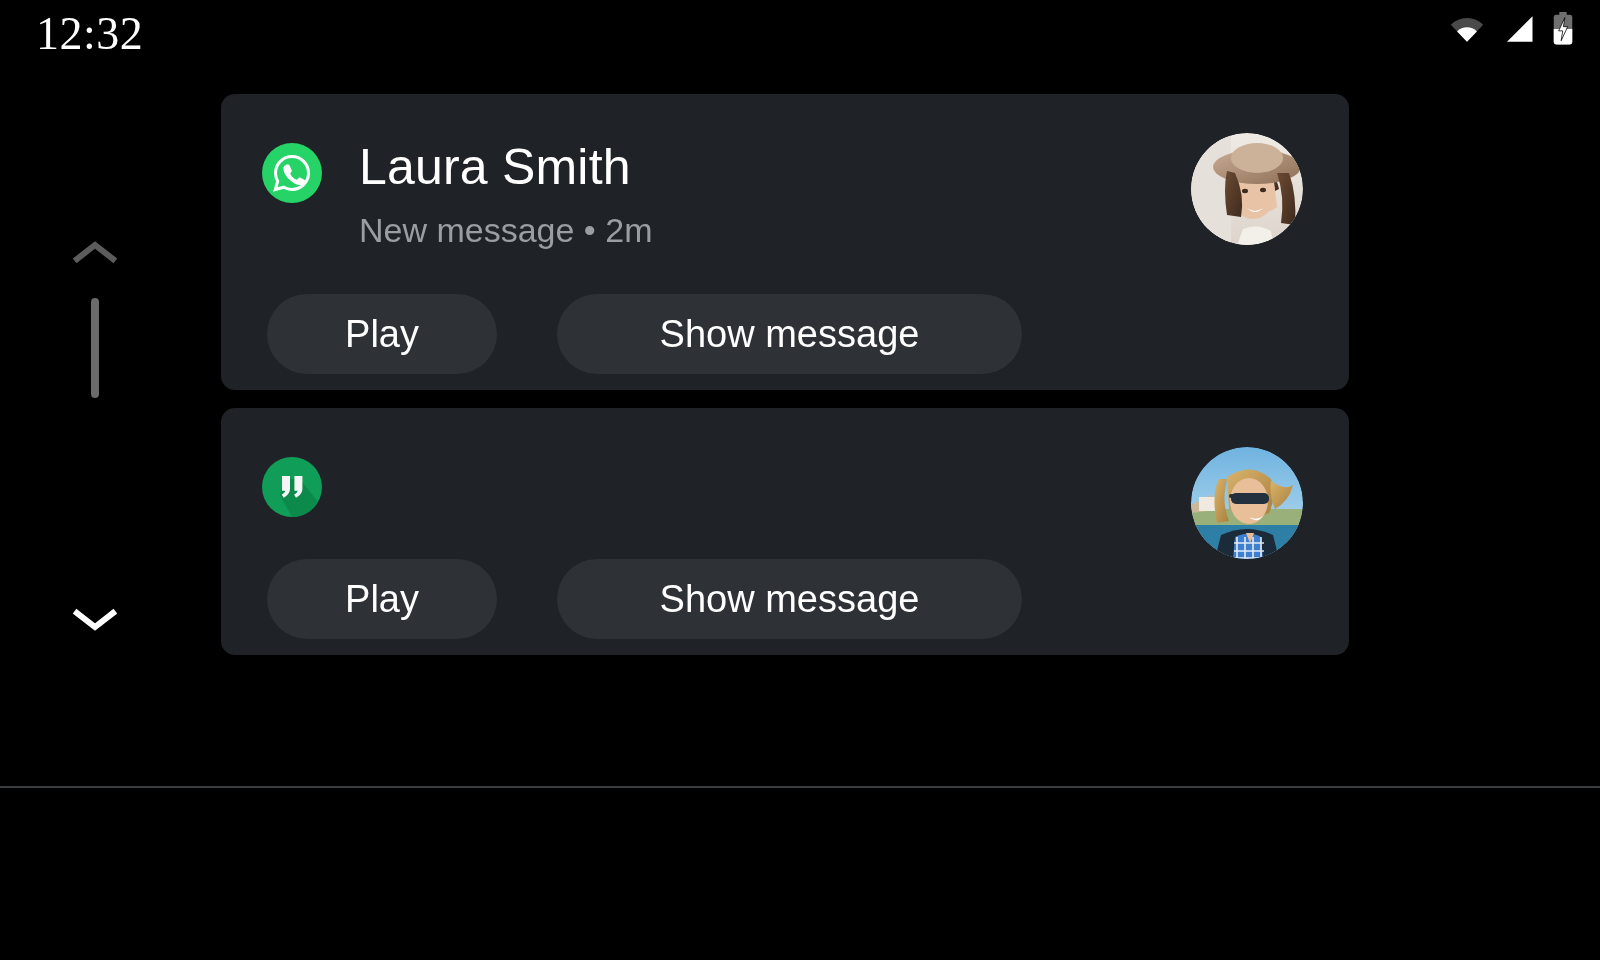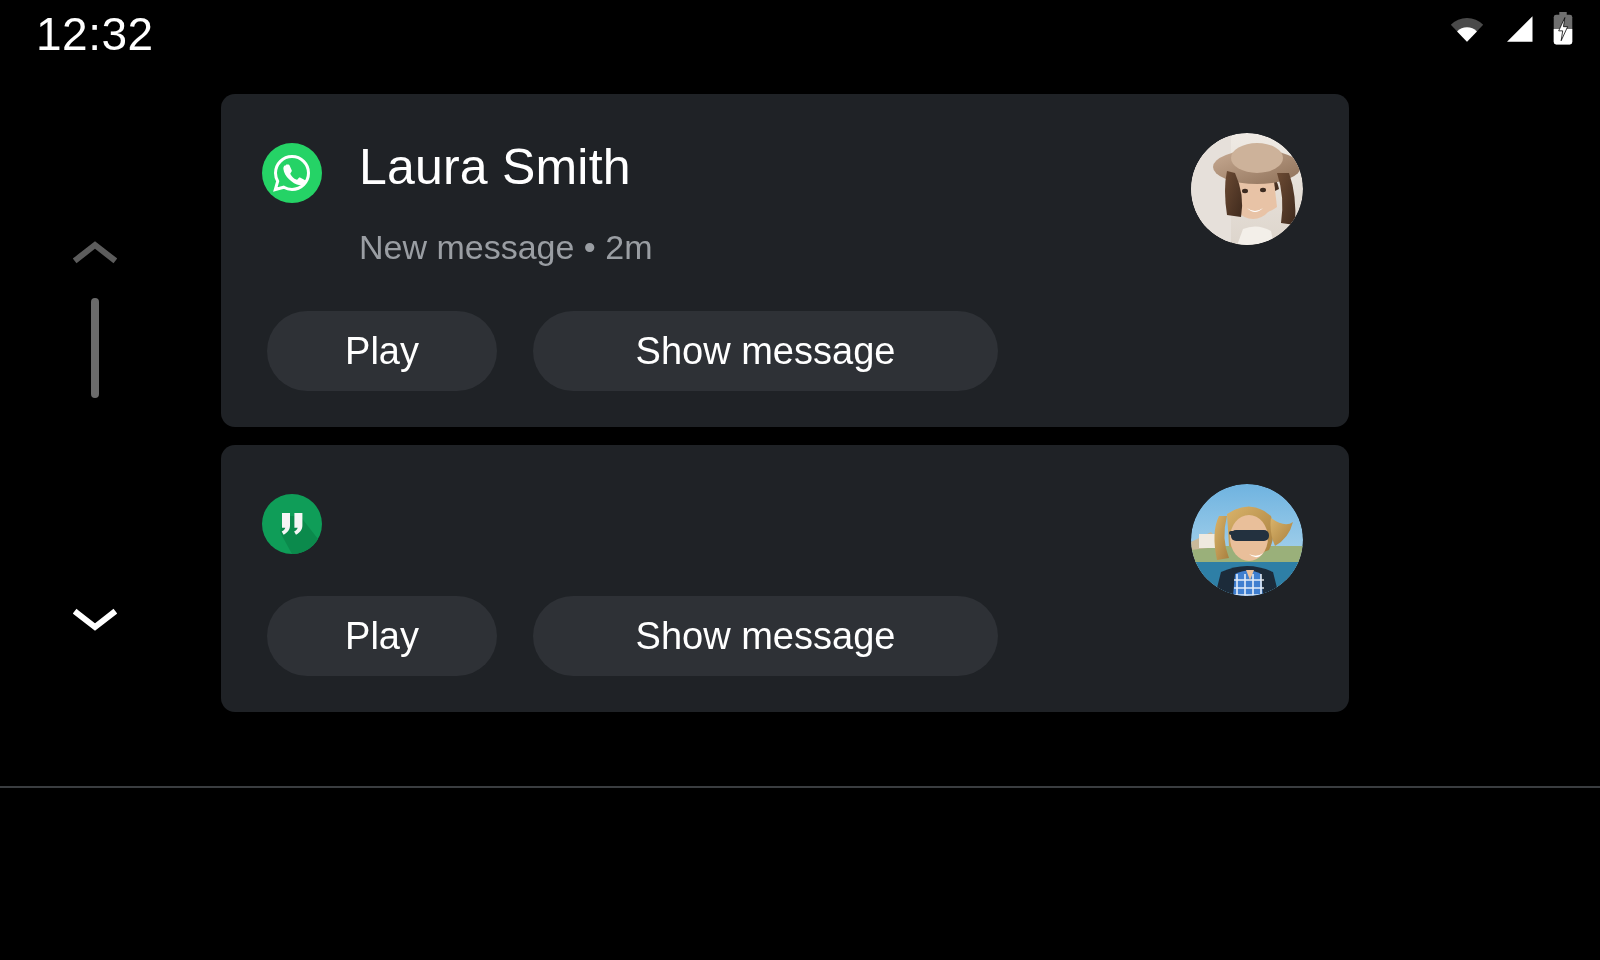--- a/index.html
+++ b/index.html
@@ -5,21 +5,21 @@
   * { margin:0; padding:0; box-sizing:border-box; }
   html, body {
     width:1600px; height:960px;
     background:#000;
     font-family:"Liberation Sans", sans-serif;
     overflow:hidden;
   }
   .screen { position:relative; width:1600px; height:960px; background:#000; }
 
   
-  .status-bar { position:absolute; left:0; top:0; width:1600px; height:74px; }
+  .status-bar { position:absolute; left:0; top:0; width:1600px; height:74px;font-family:Liberation Serif, serif; }
   .clock {
     position:absolute; left:36px; top:6px;
     font-size:46px; color:#ffffff; letter-spacing:0.5px;
     font-weight:400; line-height:56px;
   }
   .status-icons { position:absolute; right:26px; top:12px; display:flex; align-items:center; gap:16px; }
 
   
   .scroll-rail { position:absolute; left:52px; top:200px; width:86px; height:480px; }
   .chev { position:absolute; left:0; width:86px; height:56px; display:flex; align-items:center; justify-content:center; }
@@ -28,38 +28,38 @@
   .scroll-track {
     position:absolute; left:39px; top:98px;
     width:8px; height:100px; border-radius:4px;
     background:#6b6b6b;
   }
 
   
   .cards { position:absolute; left:221px; top:94px; width:1128px; }
   .card {
     position:relative; width:1128px; background:#1f2226;
-    border-radius:14px; margin-bottom:18px; padding:45px 0 36px 0;
+    border-radius:14px; margin-bottom:18px; padding:45px 0 16px 0;
   }
   .card-head { position:relative; display:flex; align-items:flex-start; padding-left:41px; }
   .app-icon { width:60px; height:60px; flex:0 0 60px; margin-top:4px; }
   .head-text { margin-left:37px; }
   .title {
     font-size:50px; line-height:56px; color:#ffffff; font-weight:400;
     letter-spacing:0.2px; white-space:nowrap;
   }
   .subtitle {
     font-size:34px; line-height:44px; color:#9a9ea3; font-weight:400;
-    margin-top:30px; white-space:nowrap;
+    margin-top:13px; white-space:nowrap;
   }
   .avatar {
     position:absolute; right:46px; top:-6px;
     width:112px; height:112px; border-radius:50%; overflow:hidden;
   }
-  .actions { display:flex; gap:36px; padding-left:46px; margin-top:42px; }
+  .actions { display:flex; gap:60px; padding-left:46px; margin-top:42px; }
   .pill-btn {
     height:80px; border-radius:40px; background:#2e3136;
     display:flex; align-items:center; justify-content:center;
     color:#ffffff; font-size:38px; font-weight:400;
     padding:0 40px; border:none; cursor:pointer;
   }
   .btn-play { width:230px; }
   .btn-show { width:465px; }
 
   

